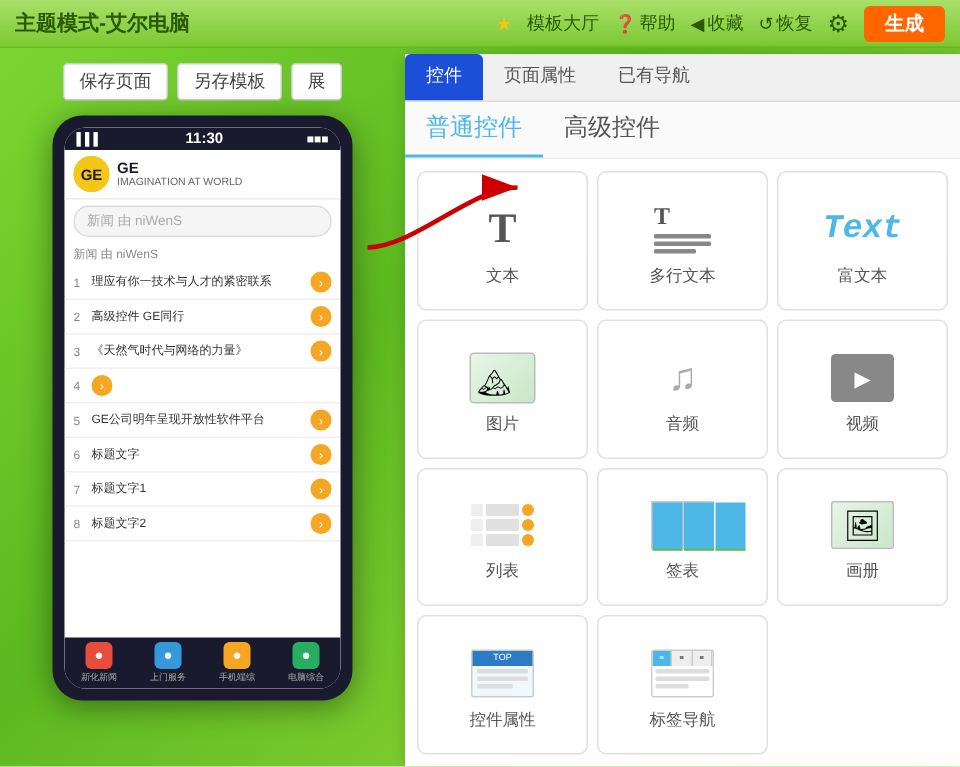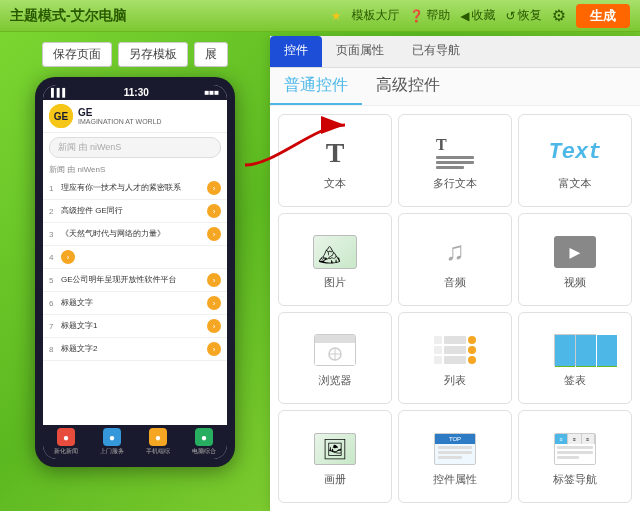--- a/index.html
+++ b/index.html
@@ -716,37 +716,20 @@
     <span class="control-label">音频</span>
   </div>
         <div class="control-item">
     <div class="control-icon">
       <div class="icon-video"></div>
     </div>
     <span class="control-label">视频</span>
   </div>
         <div class="control-item">
     <div class="control-icon">
-      <div class="icon-browser">
-    <div class="icon-browser-inner">
-      <div class="icon-browser-bar"></div>
-      <div class="icon-browser-content">
-        <svg width="20" height="16" viewBox="0 0 20 16">
-                    <circle cx="10" cy="8" r="6" fill="none" stroke="#ccc" stroke-width="1.5"></circle>
-                    <line x1="10" y1="2" x2="10" y2="14" stroke="#ccc" stroke-width="1"></line>
-                    <line x1="4" y1="8" x2="16" y2="8" stroke="#ccc" stroke-width="1"></line>
-                  </svg>
-      </div>
-    </div>
-  </div>
-    </div>
-    <span class="control-label">浏览器</span>
-  </div>
-        <div class="control-item">
-    <div class="control-icon">
       <div class="icon-list-widget">
     <div class="icon-list-row">
                 <div class="icon-list-num"></div>
                 <div class="icon-list-bar"></div>
                 <div class="icon-list-arr"></div>
               </div>
     <div class="icon-list-row">
                 <div class="icon-list-num"></div>
                 <div class="icon-list-bar"></div>
                 <div class="icon-list-arr"></div>

